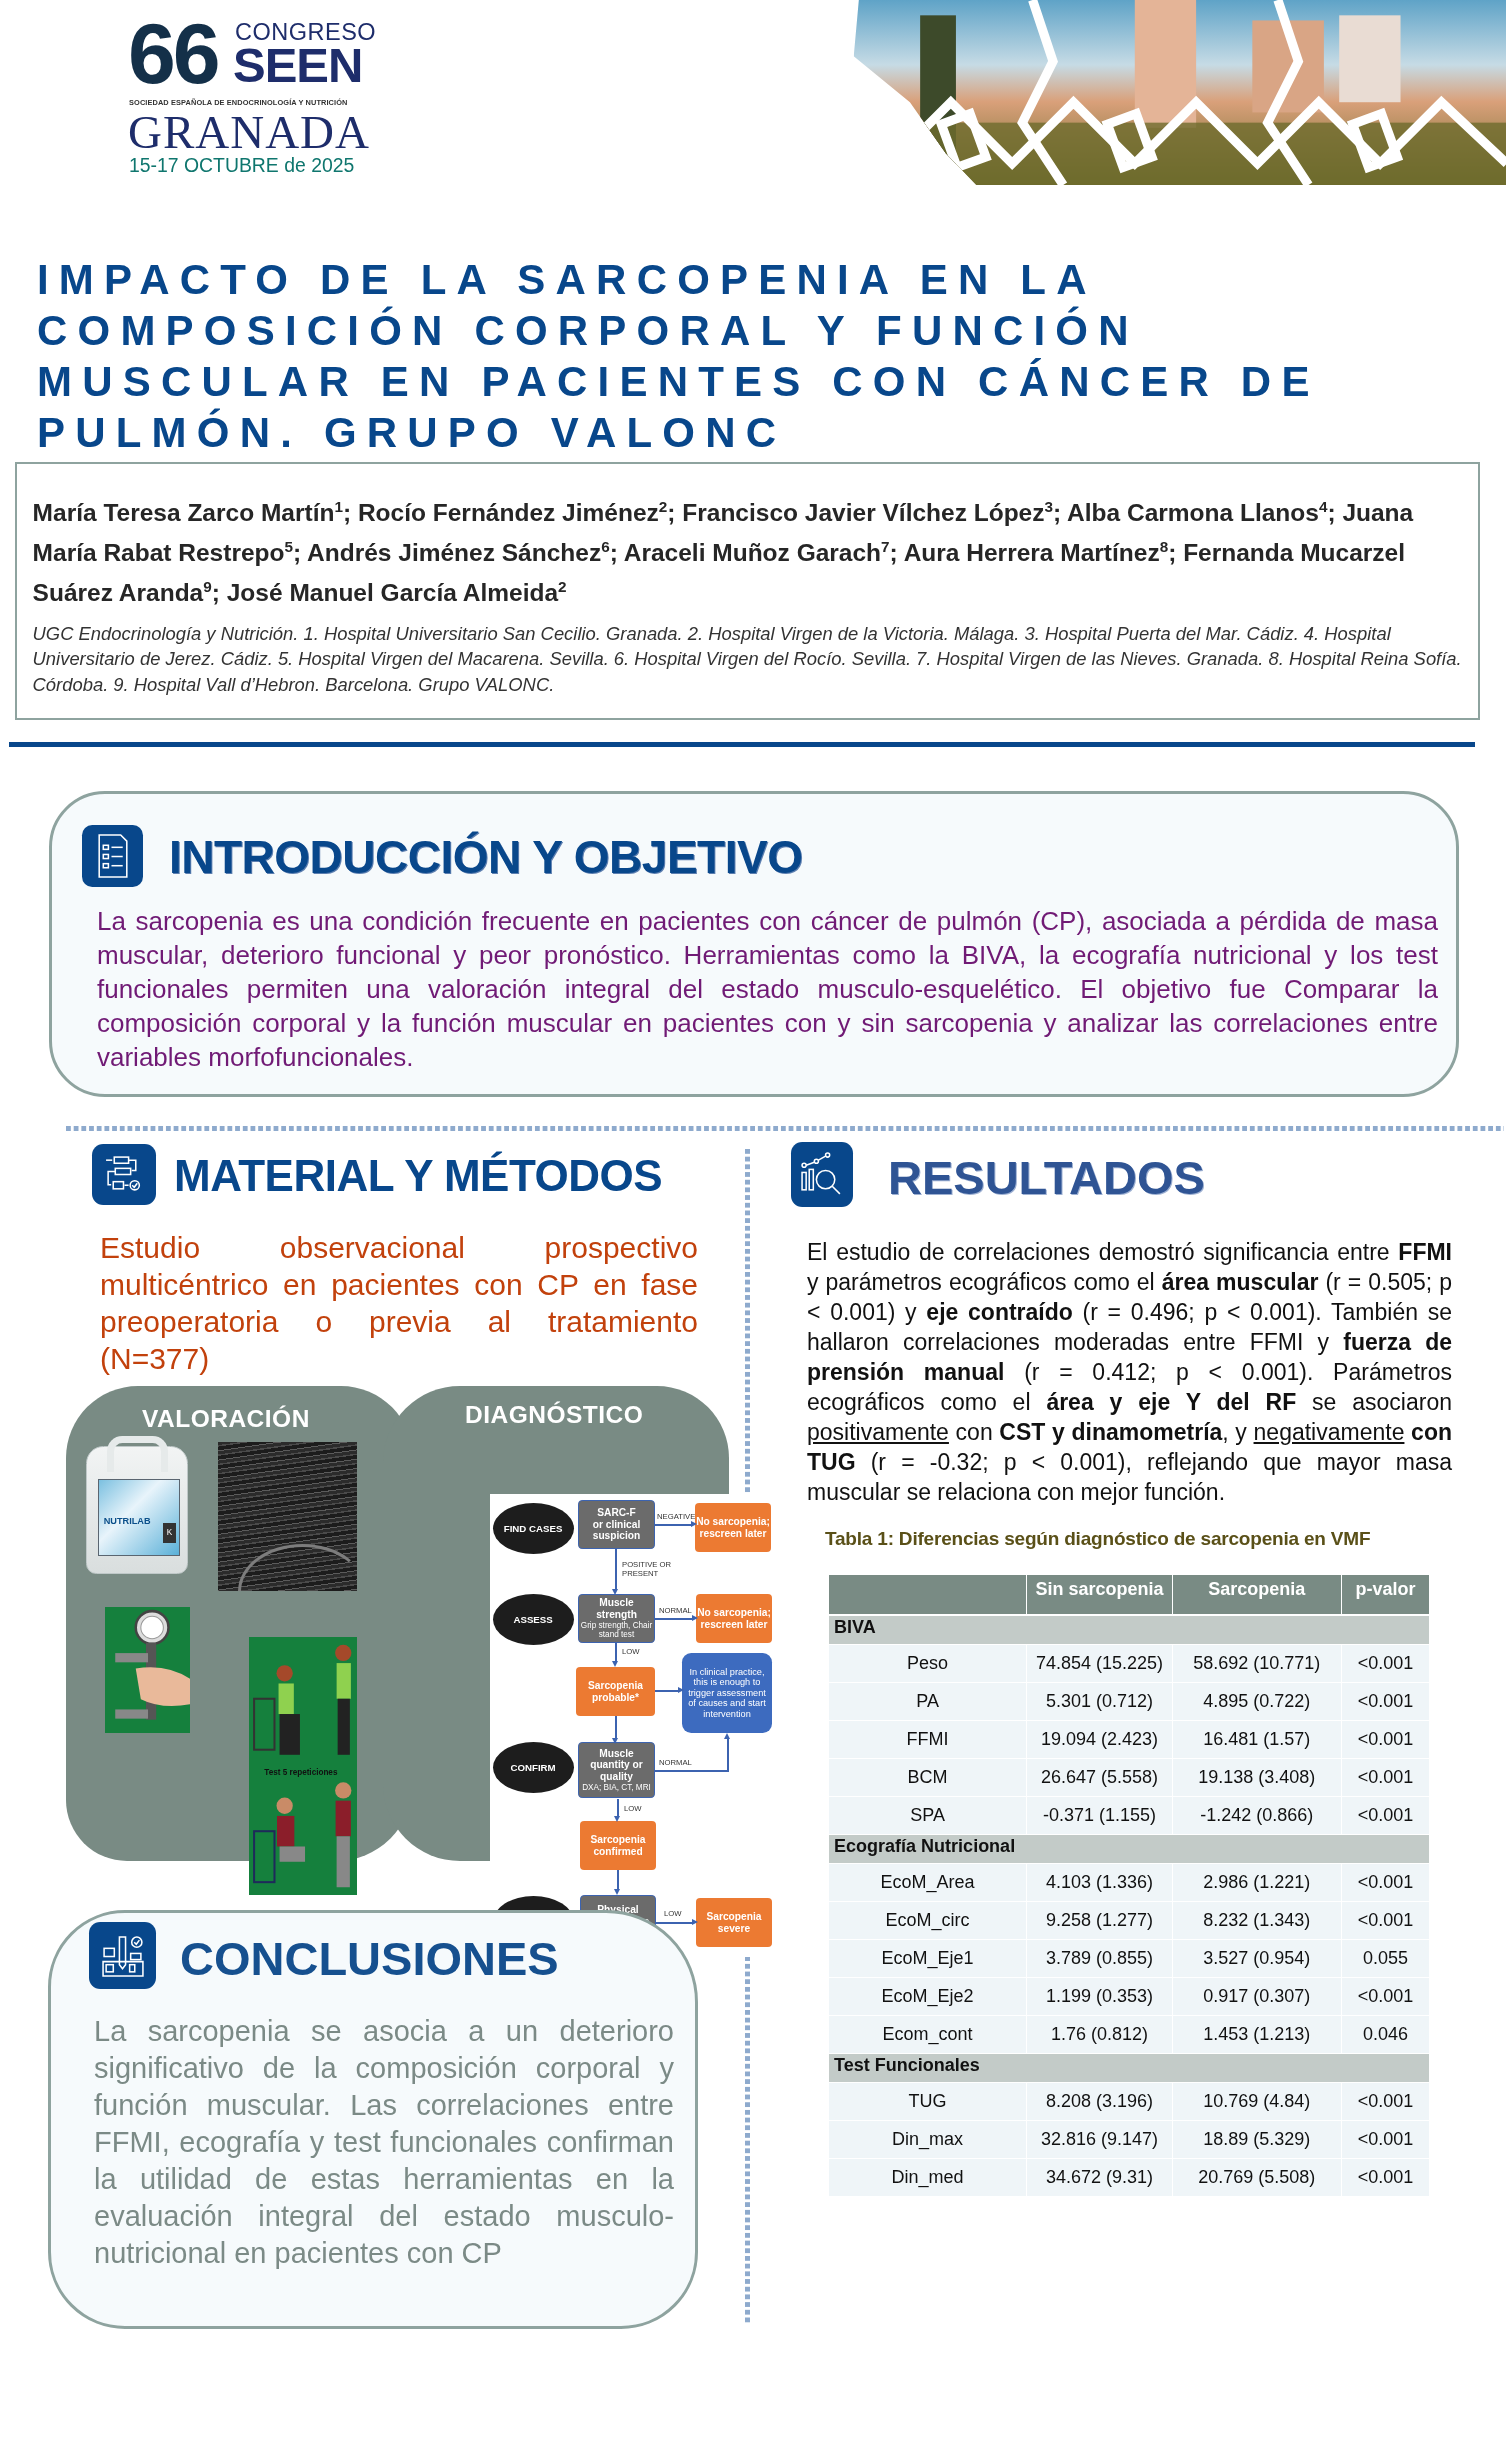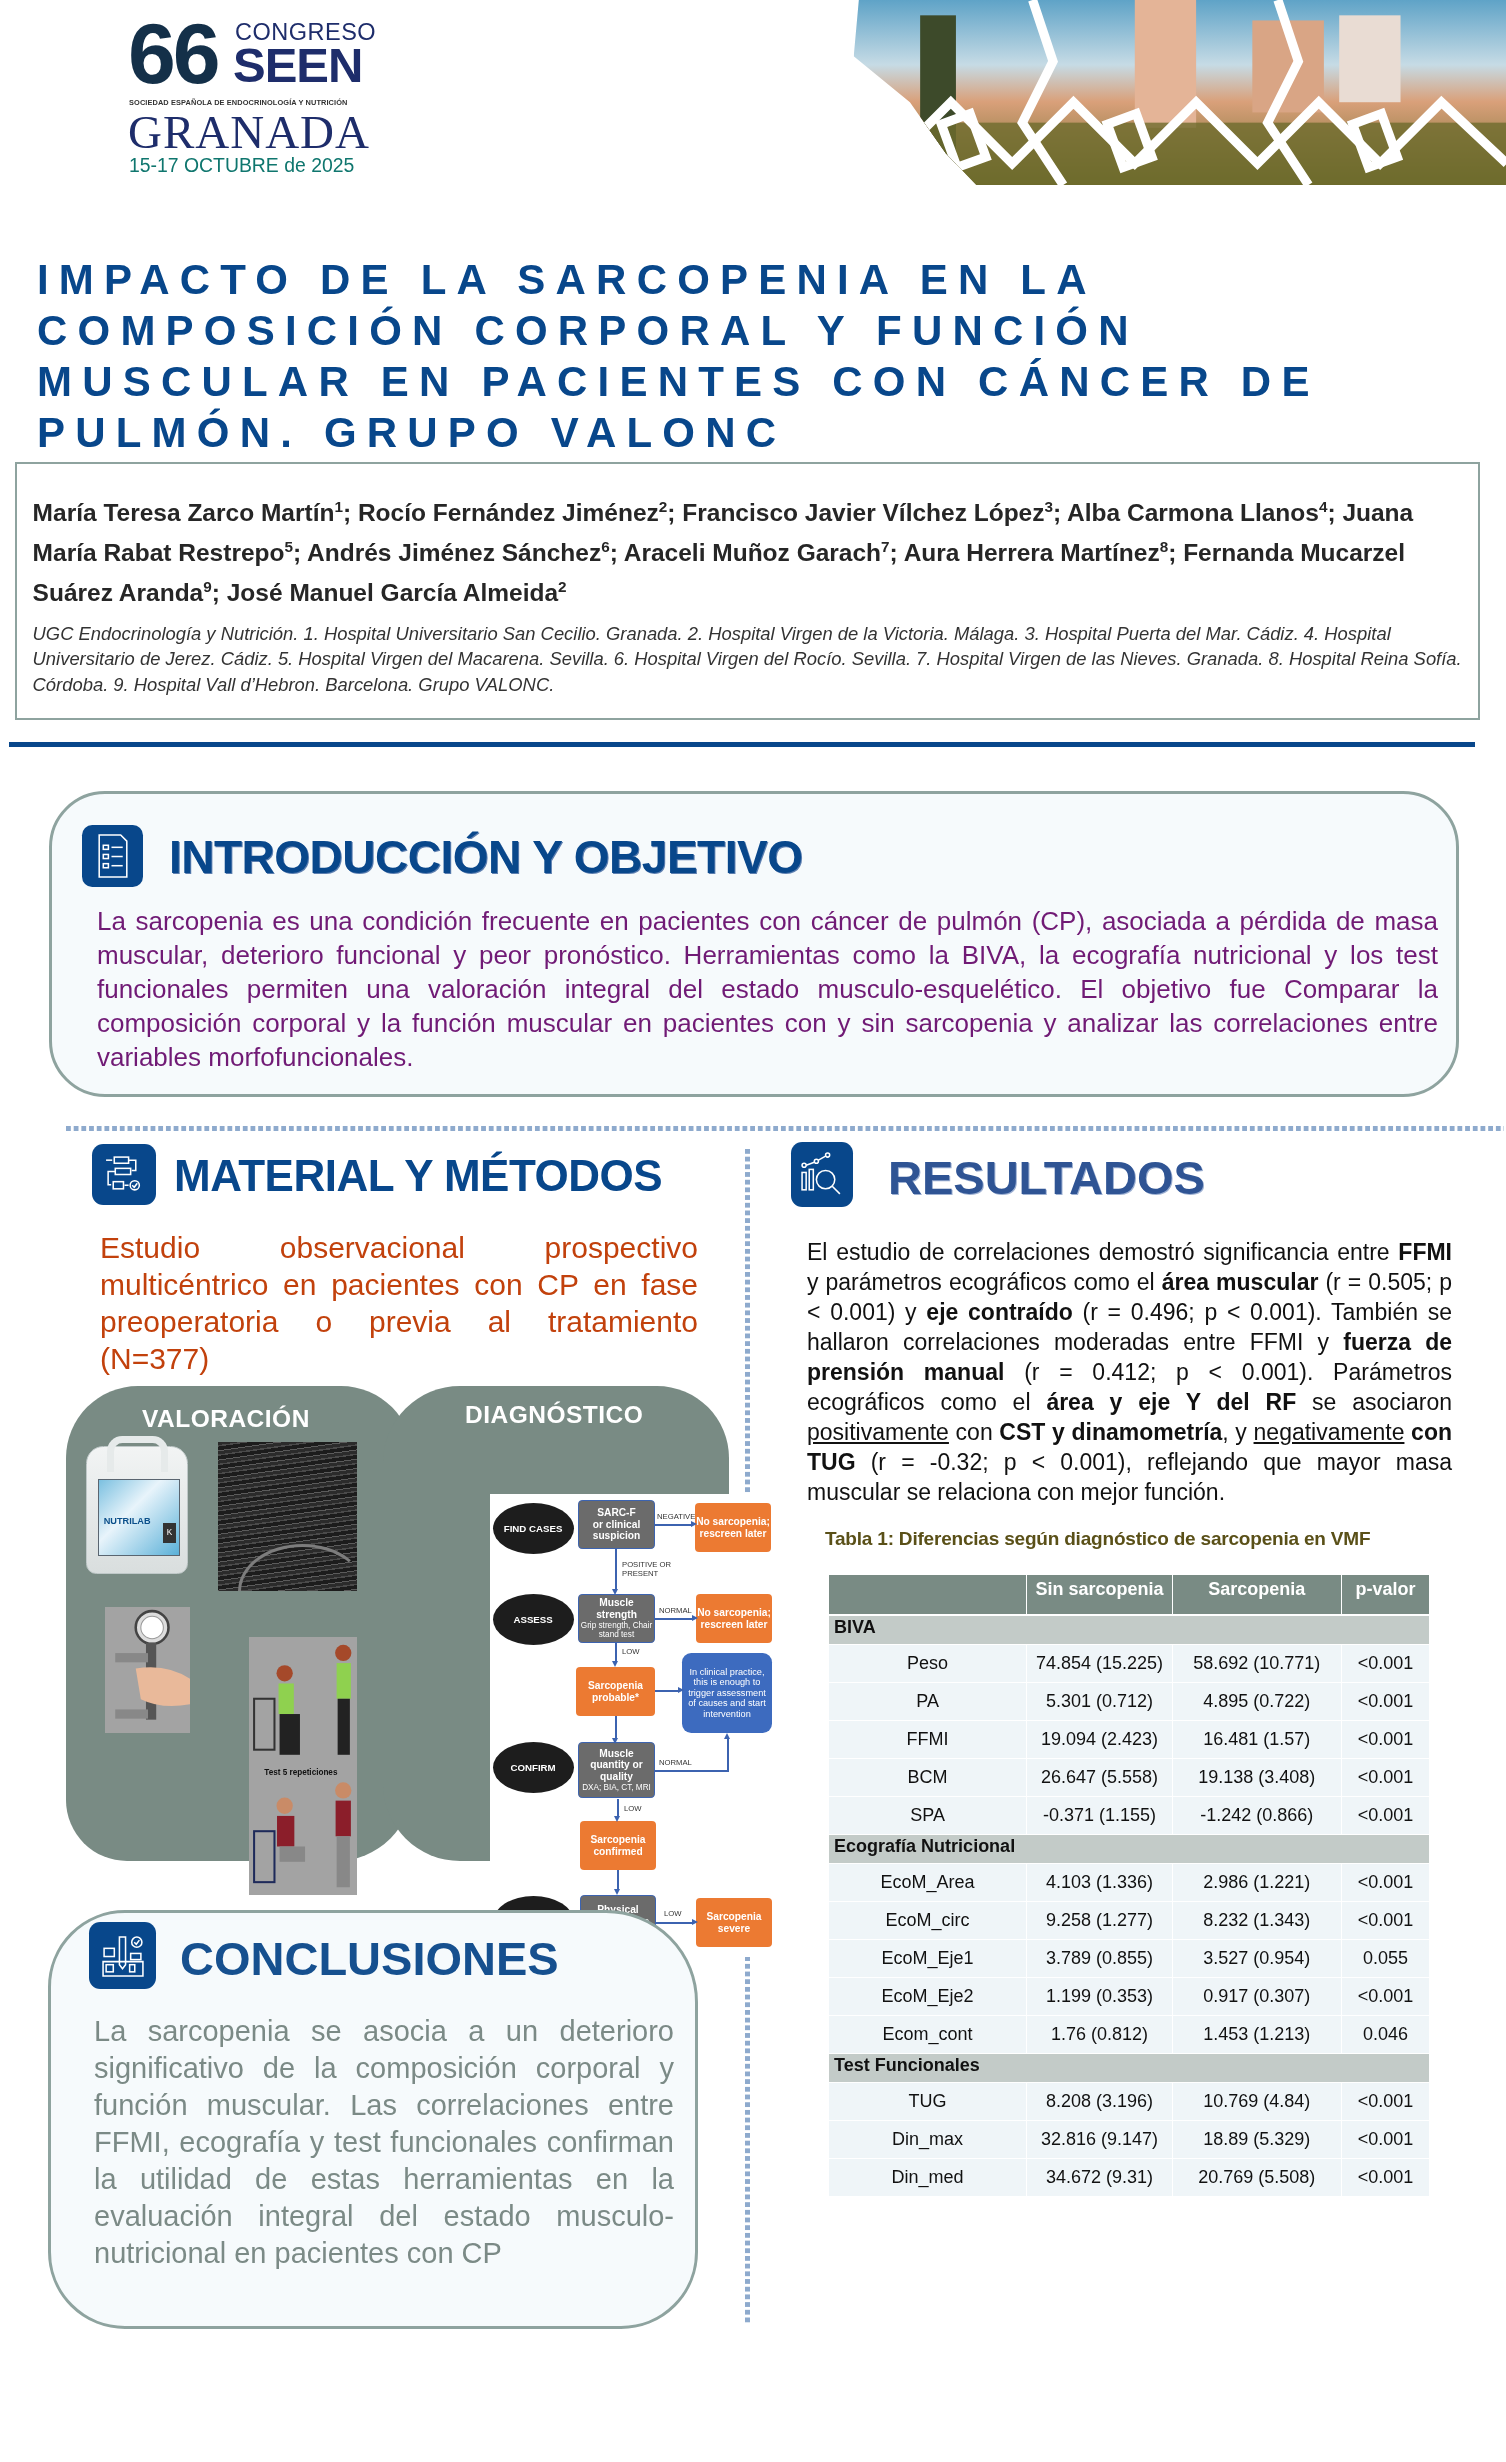--- a/index.html
+++ b/index.html
@@ -48,21 +48,21 @@
 
   .methods-panel { left: 66px; top: 1386px; width: 663px; height: 475px; }
   .panel-bg { position: absolute; top: 0; height: 475px; background: #798b84; }
   .panel-left { left: 0; width: 347px; border-radius: 72px 72px 77px 61px; }
   .panel-right { left: 317px; width: 346px; border-radius: 77px 72px 56px 77px; }
   .panel-label { position: absolute; color: #ffffff; font-weight: 700; font-size: 24.5px; letter-spacing: 0.5px; }
   .lbl-val { left: 76px; top: 19.4px; }
   .lbl-diag { left: 399px; top: 15.3px; }
 
   
-  .img-box { position: absolute; background: #a3a3a3; overflow: hidden; }
+  .img-box { position: absolute; background: #15803d; overflow: hidden; }
   .nutrilab { left: 20.4px; top: 50px; width: 108px; height: 158px; background: transparent; }
   .nutrilab .body { position: absolute; left: 0; top: 10.2px; width: 102px; height: 128px; background: linear-gradient(#f2f4f4,#d9dede); border-radius: 17.4px 17.4px 10.2px 10.2px; border: 1.5px solid #bfc8c8; }
   .nutrilab .handle { position: absolute; left: 20.4px; top: 0; width: 61px; height: 36px; border: 7.2px solid #e6eaea; border-bottom: none; border-radius: 15.3px 15.3px 0 0; }
   .nutrilab .screen { position: absolute; left: 11.2px; top: 43px; width: 82px; height: 77px; background: linear-gradient(135deg,#7bc0e0,#e8f4fb 40%,#5ab0d8); border: 1.5px solid #5a6570; }
   .nutrilab .screen span { position: absolute; left: 5.1px; top: 36px; font-size: 9.2px; font-weight: 700; color: #0b4f8a; }
   .nutrilab .kbadge { position: absolute; left: 77px; top: 87px; width: 12.3px; height: 20.4px; background: #333; color: #fff; font-size: 8.2px; text-align: center; line-height: 20.4px; }
   .ultrasound { left: 152px; top: 56px; width: 139px; height: 149px; background: repeating-linear-gradient(172deg,#2b2b2b 0 3.1px,#4a4a4a 3.1px 4.6px,#1c1c1c 4.6px 8.2px,#5b5b5b 8.2px 9.2px); }
   .ultrasound::after { content:""; position: absolute; left: 20.4px; top: 102px; width: 123px; height: 92px; border: 3.1px solid #7d7d7d; border-radius: 50%; border-bottom: none; border-right-color: transparent; }
   .dynamometer { left: 39px; top: 221px; width: 85px; height: 126px; }
   .sitstand { left: 183px; top: 251px; width: 108px; height: 258px; }

